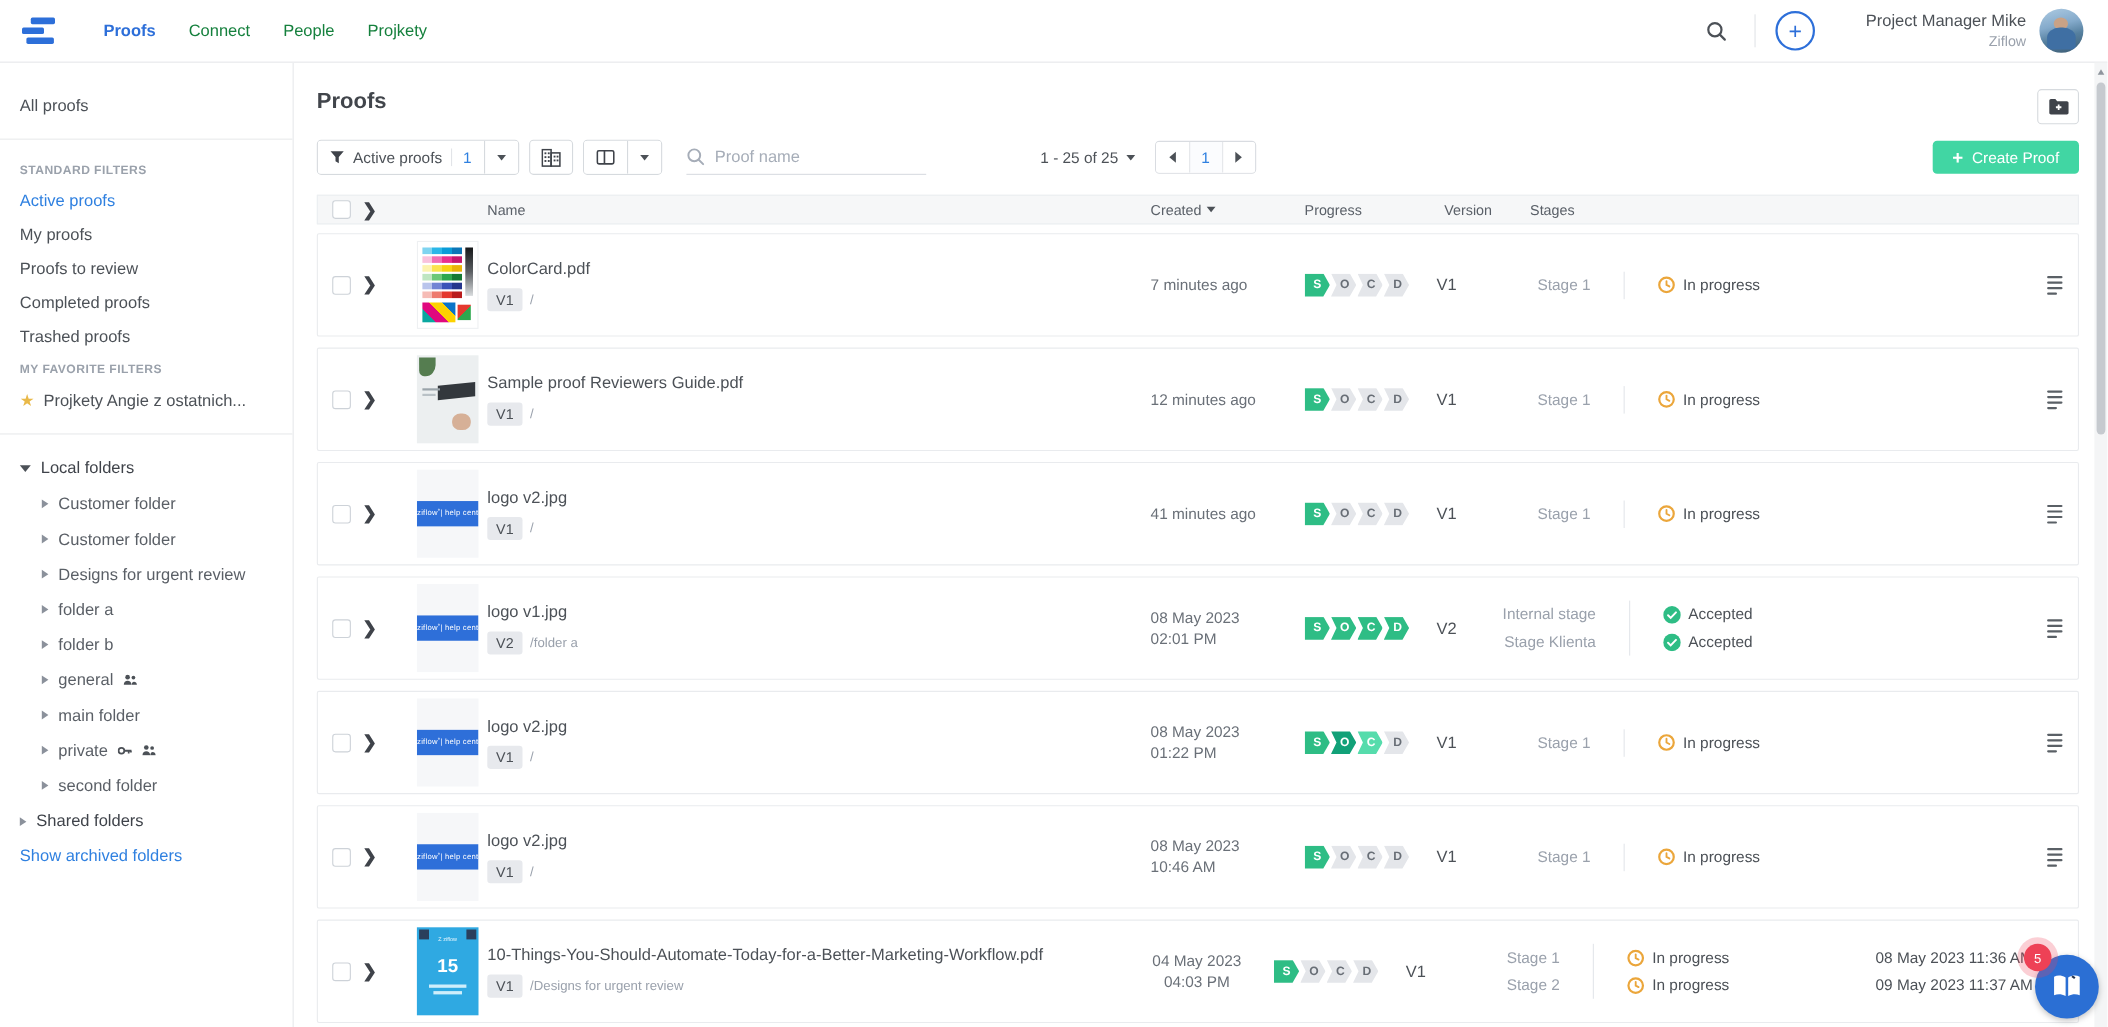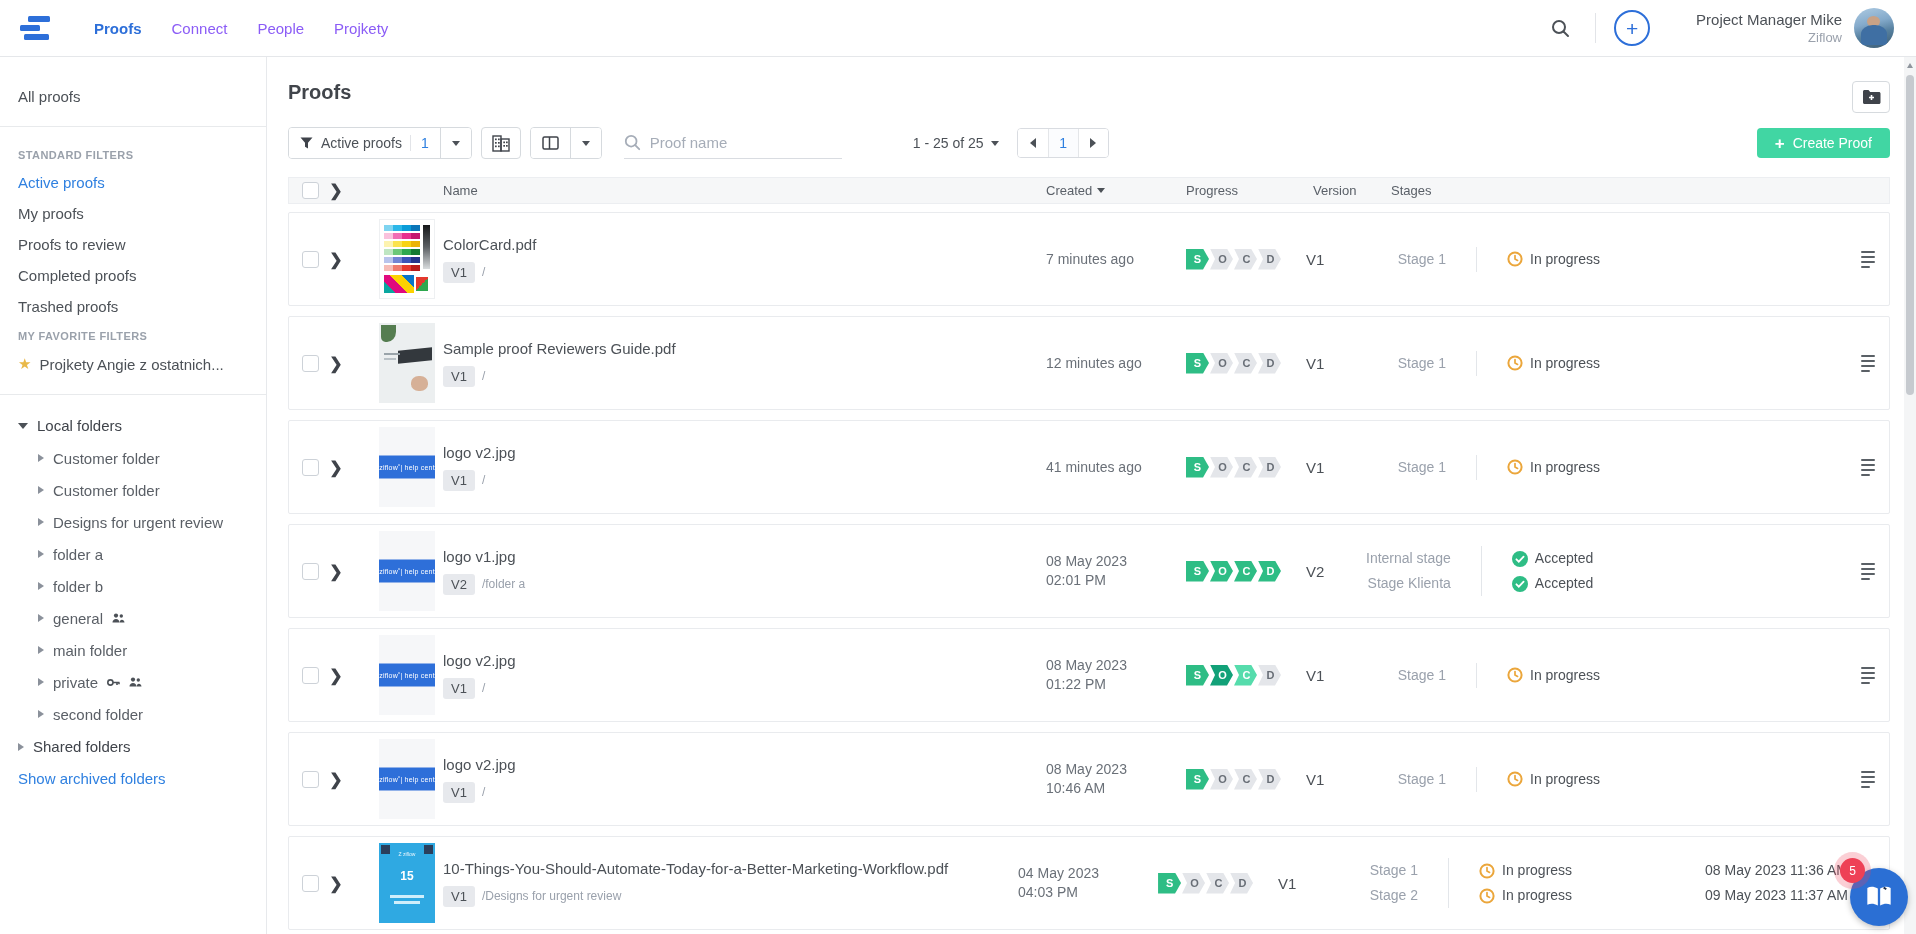--- a/index.html
+++ b/index.html
@@ -8,21 +8,21 @@
 
   
   .topnav { position:absolute; top:0; left:0; width:1916px; height:57px; background:#fff;
             border-bottom:1px solid #e5e7ea; display:flex; align-items:center; z-index:30; }
   .logo { margin-left:20px; width:34px; cursor:pointer; }
   .lbar { display:block; height:6px; border-radius:1.5px; background:#2d6fd9; margin:3px 0; }
   .lbar.b1 { width:22px; margin-left:8px; }
   .lbar.b2 { width:20px; margin-left:0; }
   .lbar.b3 { width:25px; margin-left:4px; }
   .navlinks { display:flex; align-items:center; margin-left:40px; gap:30px; }
-  .navlink { font-size:15px; color:#8b5cf6; cursor:pointer; }
+  .navlink { font-size:15px; color:#15803d; cursor:pointer; }
   .navlink.active { color:#2d6fd9; font-weight:bold; }
   .nav-right { margin-left:auto; display:flex; align-items:center; padding-right:22px; }
   .nav-search { width:34px; height:34px; display:flex; align-items:center; justify-content:center; cursor:pointer; }
   .nav-sep { width:1px; height:30px; background:#e2e4e8; margin:0 18px; }
   .plus-btn { width:36px; height:36px; border-radius:50%; border:2px solid #2d6fd9; color:#2d6fd9;
               display:flex; align-items:center; justify-content:center; font-size:21px; font-weight:300;
               cursor:pointer; background:#fff; line-height:1; }
   .userblock { display:flex; align-items:center; margin-left:46px; }
   .usertext { text-align:right; margin-right:12px; }
   .username { font-size:15px; color:#4c5157; }
@@ -62,21 +62,21 @@
   .filter-label { font-size:14px; color:#4c5157; }
   .filter-count { font-size:14px; color:#2f80e0; padding-left:10px; border-left:1px solid #e2e4e8; }
   .caret-dn-sm { width:0; height:0; border-left:4.5px solid transparent; border-right:4.5px solid transparent; border-top:5.5px solid #4c5157; }
   .tb-gap { width:9px; }
   .iconbtn { width:40px; height:32px; border:1px solid #d6dade; border-radius:4px; display:flex;
              align-items:center; justify-content:center; cursor:pointer; background:#fff; }
   .searchbox { display:flex; align-items:center; gap:9px; margin-left:22px; border-bottom:1px solid #d9dce1;
                height:32px; width:218px; }
   .searchbox input { border:none; outline:none; font-size:15px; color:#4c5157; width:180px; font-family:"Liberation Sans",sans-serif; }
   .searchbox input::placeholder { color:#a6adb8; }
-  .pag-range { margin-left:71px; display:flex; align-items:center; gap:7px; font-size:14px; color:#4c5157; cursor:pointer; }
+  .pag-range { margin-left:104px; display:flex; align-items:center; gap:7px; font-size:14px; color:#4c5157; cursor:pointer; }
   .pager { display:flex; border:1px solid #d9dce1; border-radius:4px; margin-left:18px; height:30px; overflow:hidden; }
   .pager-cell { width:30px; display:flex; align-items:center; justify-content:center; cursor:pointer; background:#fff; font-size:14px; }
   .pager-cell + .pager-cell { border-left:1px solid #e4e6e9; }
   .pager-cell.cur { color:#2f80e0; background:#fbfcfe; }
   .tri-left { width:0; height:0; border-top:5px solid transparent; border-bottom:5px solid transparent; border-right:6px solid #4c5157; }
   .tri-right { width:0; height:0; border-top:5px solid transparent; border-bottom:5px solid transparent; border-left:6px solid #4c5157; }
   .create-btn { margin-left:auto; height:30px; background:#41d6a3; color:#fff; border:none; border-radius:4px;
                 font-size:14px; padding:0 18px; display:flex; align-items:center; gap:8px; cursor:pointer;
                 font-family:"Liberation Sans",sans-serif; }
   .create-plus { font-size:17px; font-weight:bold; line-height:1; }
@@ -144,21 +144,21 @@
   .ph-hand { position:absolute; right:7px; bottom:12px; width:17px; height:15px; background:#d6b097; border-radius:45%; }
   .ph-line1 { position:absolute; left:5px; top:30px; width:16px; height:2px; background:#9aa4aa; }
   .ph-line2 { position:absolute; left:5px; top:35px; width:12px; height:2px; background:#b9c1c6; }
   .th-banner .zband { position:absolute; left:0; top:50%; transform:translateY(-50%); width:100%; height:23px;
                       background:#2e6fd9; color:#fff; font-size:7px; display:flex; align-items:center;
                       justify-content:center; white-space:nowrap; letter-spacing:.2px; }
   .th-cover { background:#2fa9e2; }
   .cv-corner { position:absolute; top:2px; width:9px; height:9px; background:#2a3f5c; }
   .cv-corner.l { left:2px; } .cv-corner.r { right:2px; }
   .cv-brand { position:absolute; top:8px; width:100%; text-align:center; font-size:5px; color:#e8f6fd; }
-  .cv-num { position:absolute; top:26px; width:100%; text-align:center; font-size:12px; font-weight:bold; color:#fff; }
+  .cv-num { position:absolute; top:26px; width:100%; text-align:center; font-size:17px; font-weight:bold; color:#fff; }
   .cv-line { position:absolute; left:50%; transform:translateX(-50%); height:3px; background:#cfeefb; }
   .cv-l1 { top:52px; width:34px; } .cv-l2 { top:58px; width:26px; }
 
   
   .vscroll { position:absolute; right:0; top:57px; width:12px; height:877px; background:#f4f5f6; z-index:40; }
   .vscroll .arrow-up { position:absolute; top:6px; left:2.5px; width:0; height:0;
         border-left:3.5px solid transparent; border-right:3.5px solid transparent; border-bottom:5px solid #8f959d; }
   .vscroll .thumbbar { position:absolute; top:18px; left:2px; width:8px; height:320px; background:#c6cacf; border-radius:4px; cursor:pointer; }
   .fab { position:absolute; left:1850px; top:868px; width:58px; height:58px; border-radius:50%; background:#2b6fd4;
          display:flex; align-items:center; justify-content:center; cursor:pointer; z-index:50;
@@ -779,21 +779,21 @@
               <div class="cv-line cv-l2"></div>
             </div>
           </div>
           <div class="c-name">
             <div class="pname">10-Things-You-Should-Automate-Today-for-a-Better-Marketing-Workflow.pdf</div>
             <div class="meta">
               <span class="vbadge">V1</span>
               <span class="ppath">/Designs for urgent review</span>
             </div>
           </div>
-          <div class="c-created created-cell" style="display: block;">
+          <div class="c-created created-cell" style="display: block; text-align: center;">
             <div>04 May 2023</div>
             <div>04:03 PM</div>
           </div>
           <div class="c-progress progress-cell">
             <span class="pbadge first" style="background: rgb(46, 189, 133); color: rgb(255, 255, 255);">S</span>
             <span class="pbadge" style="background: rgb(228, 230, 234); color: rgb(104, 110, 118);">O</span>
             <span class="pbadge" style="background: rgb(228, 230, 234); color: rgb(104, 110, 118);">C</span>
             <span class="pbadge" style="background: rgb(228, 230, 234); color: rgb(104, 110, 118);">D</span>
           </div>
           <div class="c-version version-cell">V1</div>

